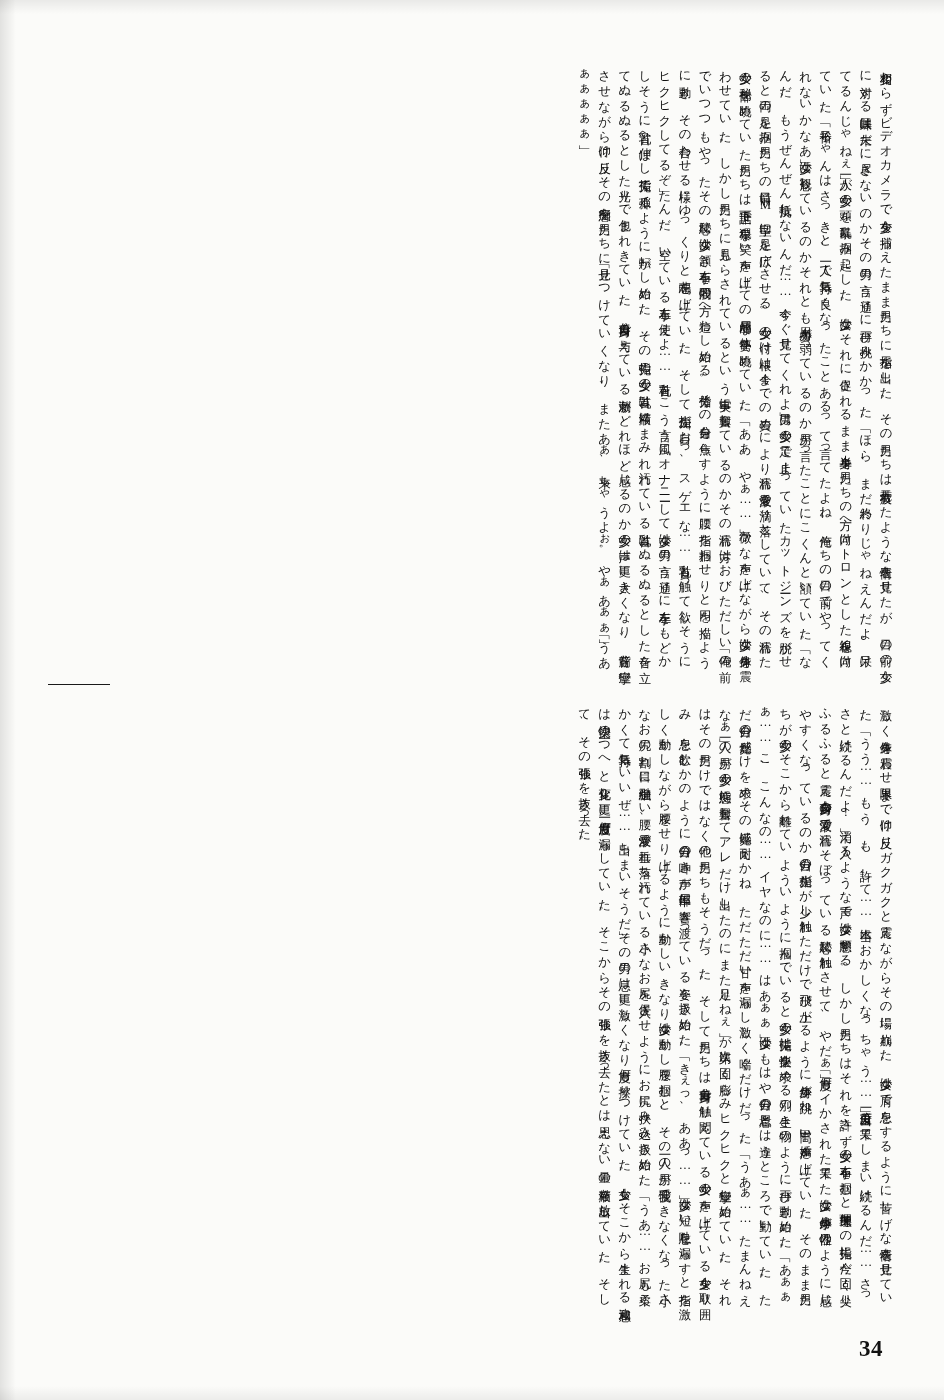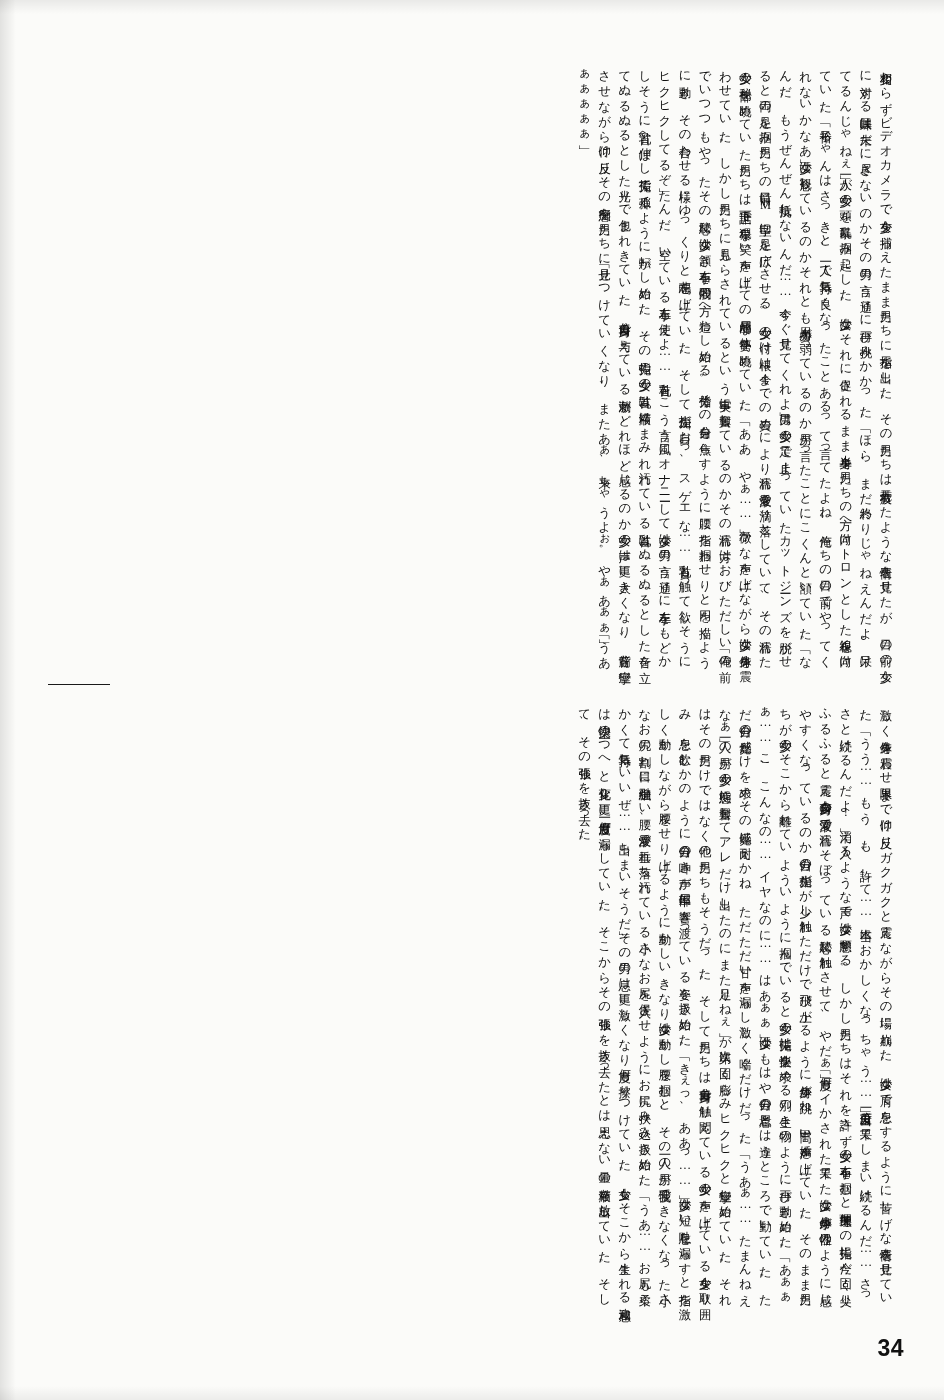--- a/index.html
+++ b/index.html
@@ -54,23 +54,23 @@
   .divider {
     position: absolute;
     left: 48px;
     top: 684px;
     width: 62px;
     height: 1px;
     background: #1a1a1a;
   }
   .page-number {
     position: absolute;
-    right: 40px;
+    right: 61px;
     bottom: 38px;
-    font-family: Liberation Sans, sans-serif;
+    font-family: Liberation Serif, serif;
     font-weight: bold;
     font-size: 23px;
     color: #111;
     letter-spacing: 0.5px;
   }
   
   .scan-edge-left {
     position: absolute;
     left: 0; top: 0;
     width: 16px; height: 1400px;

